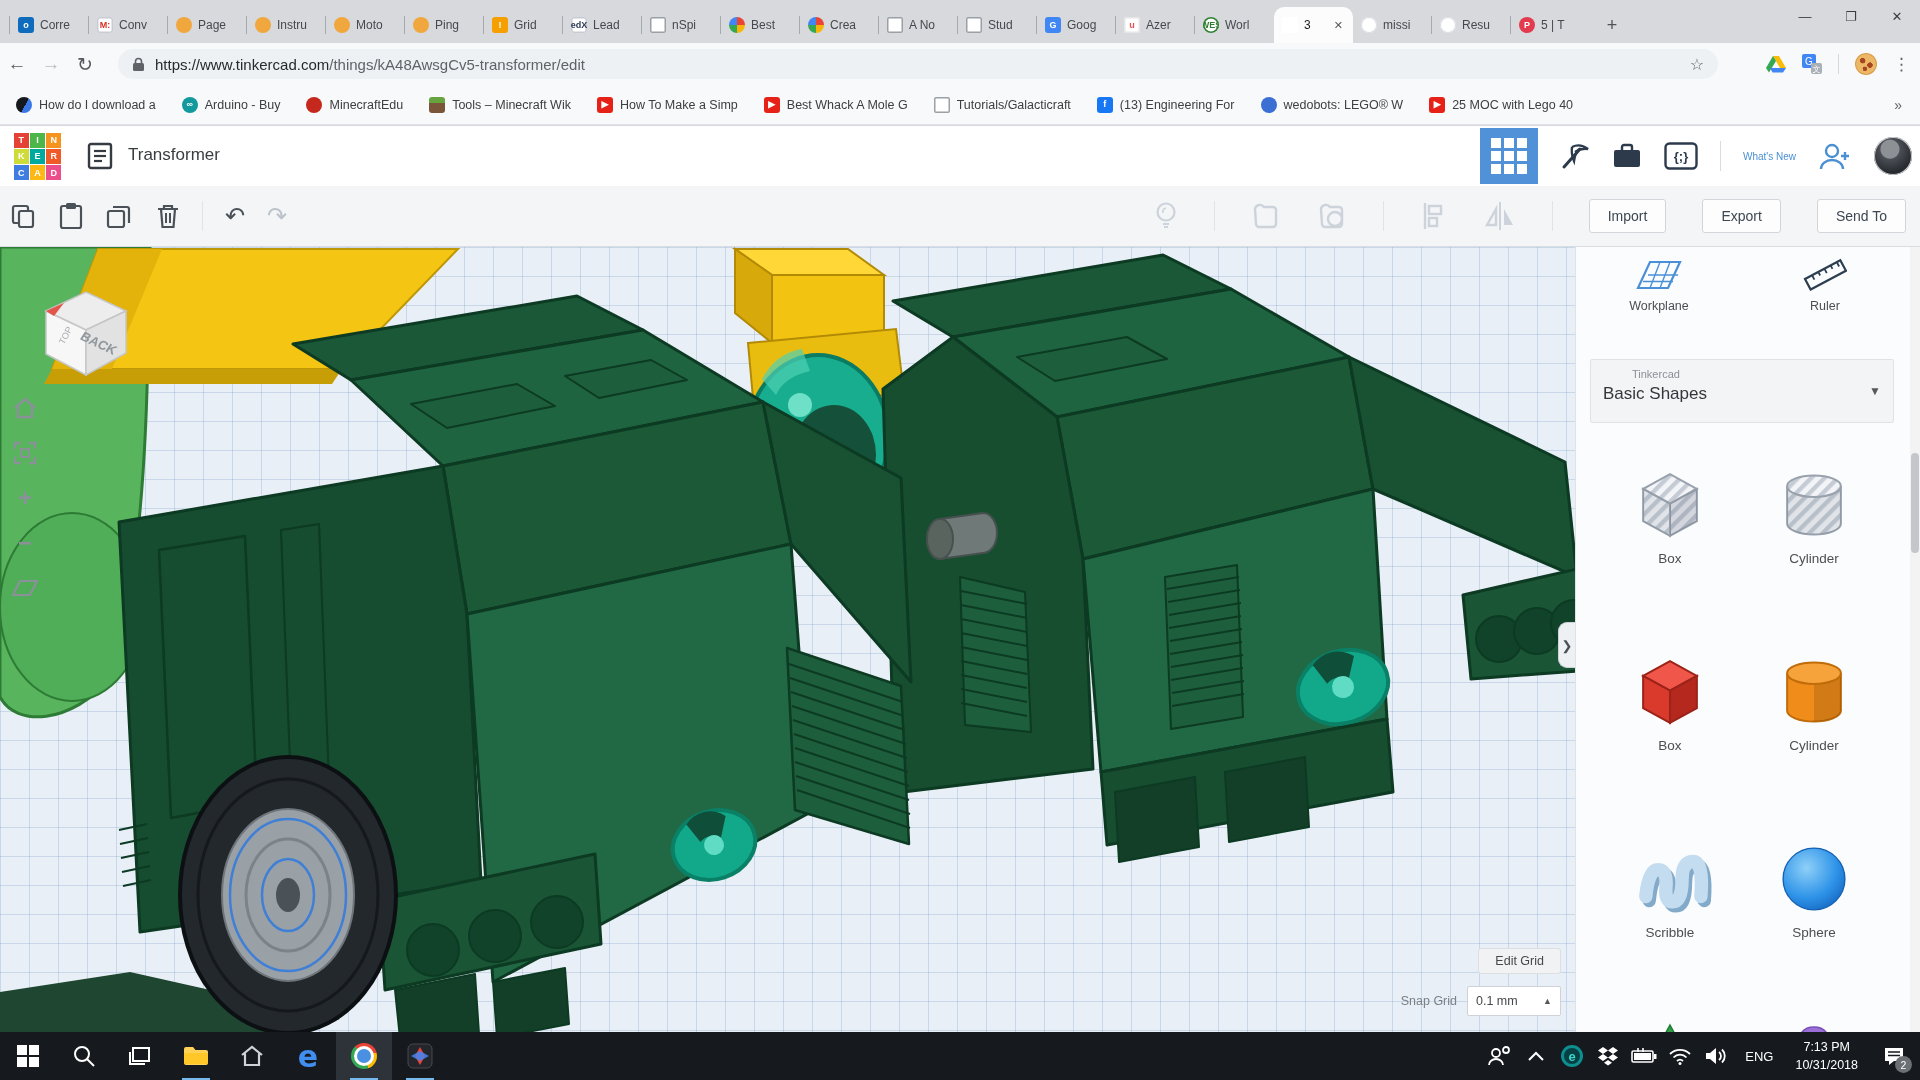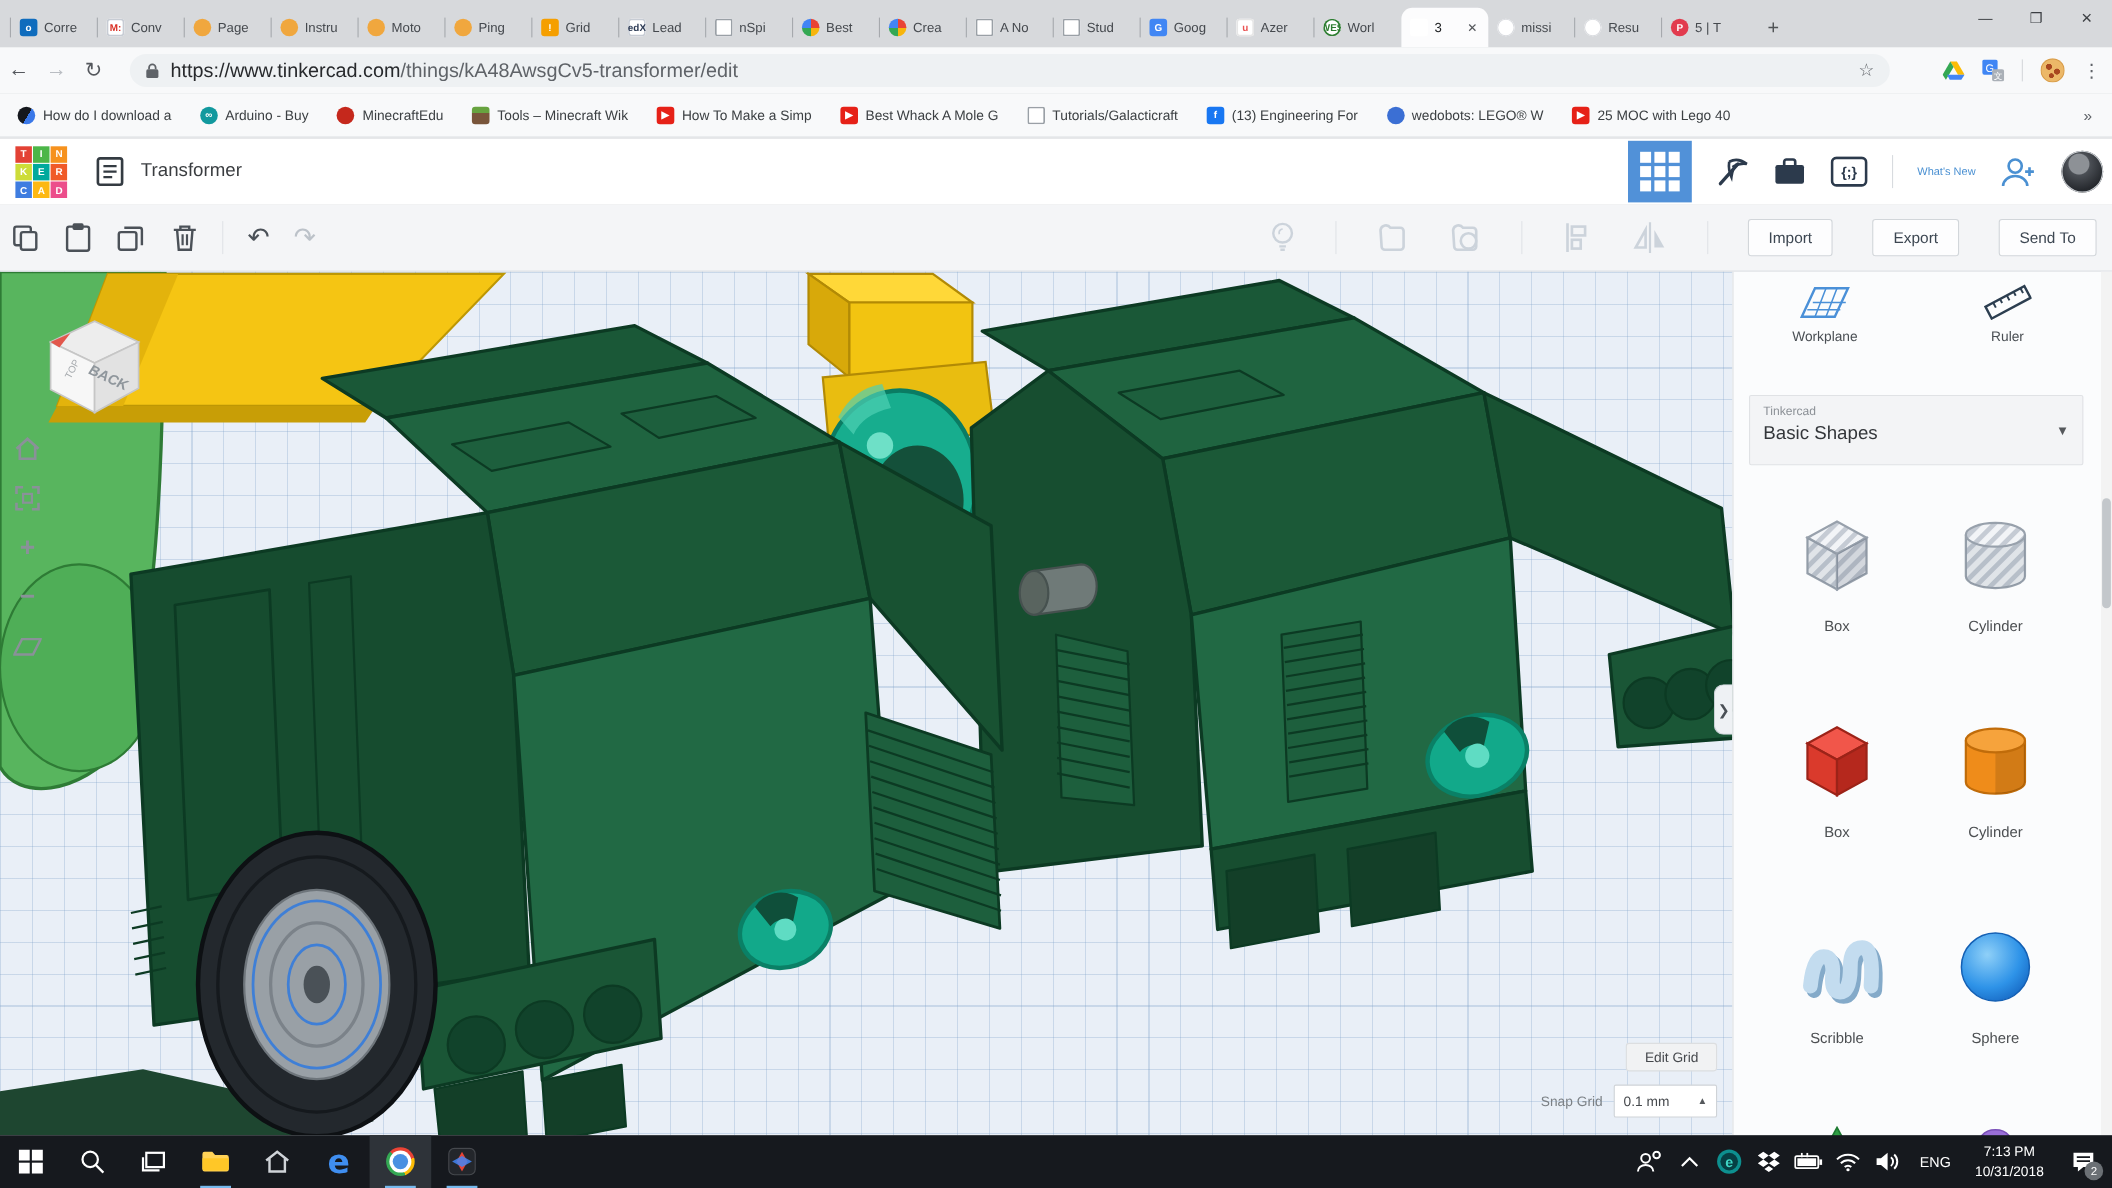--- a/index.html
+++ b/index.html
@@ -24,21 +24,21 @@
   .fav.pin { background:conic-gradient(#e94435 0 25%, #f7b50c 0 50%, #34a853 0 75%, #4285f4 0); }
   .fav.gout { background:#fff; box-shadow:inset 0 0 0 1px #dadce0; color:#4285f4; font-size:11px; }
   .fav.grid { display:grid; grid-template-columns:repeat(3,1fr); gap:1px; border-radius:2px; background:#fff; padding:1px; }
   .fav.grid i { display:block; }
 
   
   #addrbar { position:absolute; top:43px; left:0; right:0; height:42px; background:#f8f9fa; display:flex; align-items:center; }
   .navbtn { width:34px; text-align:center; font-size:19px; color:#55585d; }
   .navbtn.disabled { color:#b9bdc2; }
   #omnibox { position:absolute; left:118px; top:6px; width:1600px; height:30px; background:#eef1f3; border-radius:15px; display:flex; align-items:center; padding:0 14px; gap:10px; }
-  #urltext { font-size:18px; color:#27292c; }
+  #urltext { font-size:15px; color:#27292c; }
   #urltext .path { color:#5f6368; }
   #omnibox .star { margin-left:auto; color:#5f6368; font-size:16px; }
   .addr-right { position:absolute; right:10px; top:6px; height:30px; display:flex; align-items:center; gap:16px; }
   .ext-sep { width:1px; height:20px; background:#d5d8db; }
   .pizza { width:22px; height:22px; border-radius:50%; background:radial-gradient(circle at 35% 35%, #a8471f 2.5px, transparent 3px), radial-gradient(circle at 68% 55%, #a8471f 2.5px, transparent 3px), radial-gradient(circle at 45% 72%, #a8471f 2px, transparent 2.5px), #ecb868; box-shadow:inset 0 0 0 1px #d79c4a; }
   .dots { color:#5f6368; font-size:17px; letter-spacing:0; }
 
   
   #bookmarks { position:absolute; top:85px; left:0; right:0; height:40px; background:#f8f9fa; border-bottom:1px solid #e1e3e6; display:flex; align-items:center; padding-left:16px; gap:26px; }
   .bm { display:flex; align-items:center; gap:7px; font-size:12.5px; color:#3c4043; flex:0 0 auto; }
@@ -84,27 +84,27 @@
   #snaprow { position:absolute; right:14px; bottom:16px; display:flex; align-items:center; gap:10px; }
   #snaplabel { font-size:12.5px; color:#7b8085; }
   #snapselect { background:#fff; border:1px solid #cfd3d7; border-radius:2px; width:94px; height:30px; display:flex; align-items:center; justify-content:space-between; padding:0 8px; font-size:12.5px; color:#45484c; }
   #snapselect .caret { font-size:9px; color:#55585c; }
 
   
   #panel { position:absolute; right:0; width:345px; top:247px; bottom:48px; background:#fbfcfd; border-left:1px solid #e0e3e6; }
   #panel-top { position:absolute; top:10px; left:0; right:12px; display:flex; }
   .ptool { flex:1; display:flex; flex-direction:column; align-items:center; gap:8px; font-size:12.5px; color:#4a4f54; }
   #category { position:absolute; top:112px; left:14px; right:26px; height:64px; background:#f3f4f6; border:1px solid #e0e2e5; border-radius:2px; padding:8px 12px; }
-  #category .cat-label { font-size:11px; color:#8b9096; }
+  #category .cat-label { font-size:11px; color:#8b9096;margin-left:29px; }
   #category .cat-value { font-size:17px; color:#33363a; margin-top:4px; }
   #category .cat-caret { position:absolute; right:12px; top:24px; font-size:12px; color:#55585c; }
   #shapes { position:absolute; top:215px; left:22px; right:34px; display:grid; grid-template-columns:1fr 1fr; row-gap:75px; }
   .shape { height:112px; display:flex; flex-direction:column; align-items:center; }
   .shape .sicon { width:88px; height:86px; }
-  .shape .sname { font-size:13.5px; color:#4c4f52; margin-top:14px; }
+  .shape .sname { font-size:13.5px; color:#4c4f52; margin-top:3px; }
   .shape .sicon svg { width:100%; height:100%; }
   #scrollbar { position:absolute; right:0; top:0; bottom:0; width:10px; background:#f3f3f3; }
   #scrollthumb { position:absolute; right:1px; top:206px; width:8px; height:100px; background:#c3c7cb; border-radius:4px; }
 
   
   #taskbar { position:absolute; left:0; right:0; bottom:0; height:48px; background:#16191e; display:flex; align-items:center; color:#fff; }
   .tb-left { display:flex; align-items:center; height:100%; }
   .tb-ico { width:56px; height:100%; display:flex; align-items:center; justify-content:center; position:relative; }
   .tb-ico.running::after { content:''; position:absolute; bottom:0; left:14px; right:14px; height:2px; background:#76b9ed; }
   .tb-ico.activeapp { background:#2e3339; }

